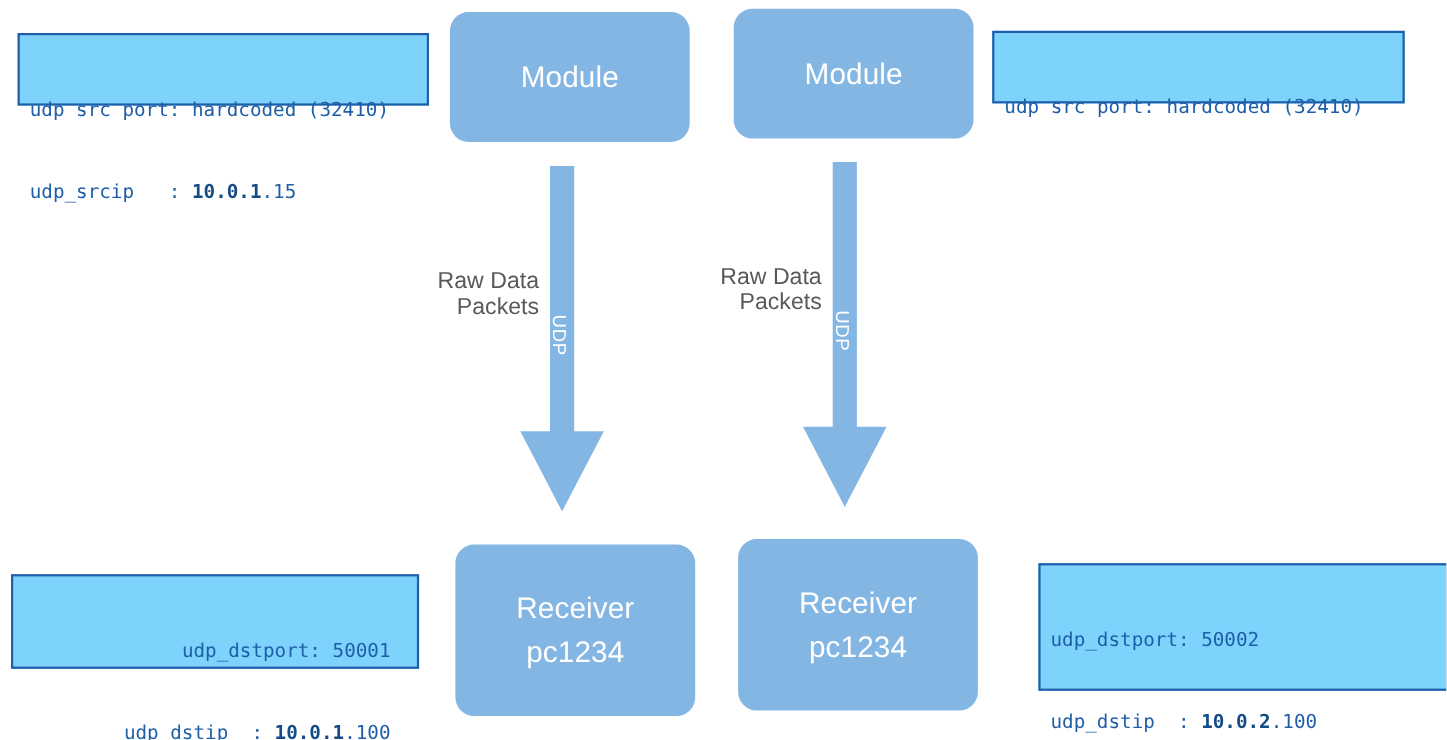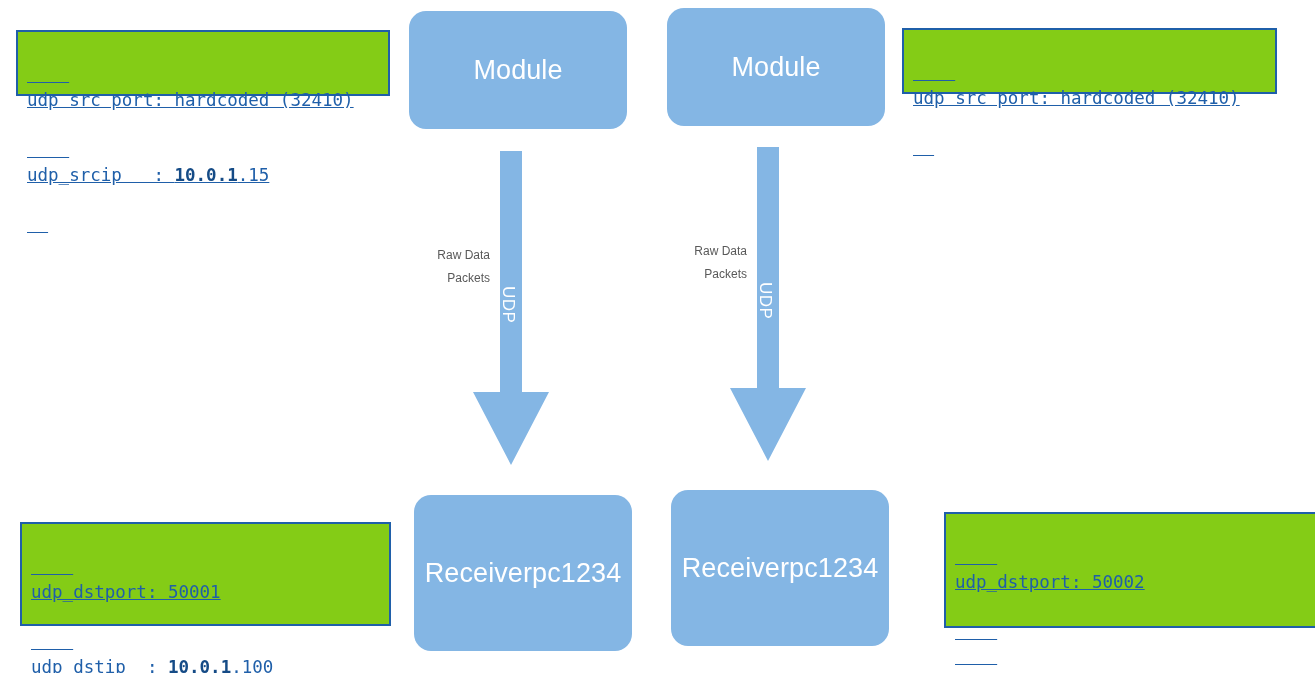--- a/index.html
+++ b/index.html
@@ -17,45 +17,45 @@
     height: 673px;
     background: #ffffff;
     overflow: hidden;
   }
 
   
   .note-box {
     position: absolute;
     box-sizing: border-box;
     border: 2px solid #1F5FA9;
-    background: #84cc16;
+    background: #7dd3fc;
     font-family: "DejaVu Sans Mono", "Liberation Mono", monospace;
     font-size: 17.5px;
     line-height: 25px;
     color: #1F5FA9;
     white-space: pre;
     padding: 6px 24px 6px 9px;
-    text-decoration: underline;
   }
   .note-box .ln { display: block; white-space: pre; }
   .note-box b { font-weight: bold; color: #154B86; }
 
   #note-src-left  { left: 16px;  top: 30px;  width: 374px; height: 66px; }
   #note-src-right { left: 902px; top: 28px;  width: 375px; height: 66px; }
-  #note-dst-left  { left: 20px;  top: 522px; width: 371px; height: 104px; }
+  #note-dst-left  { left: 10px;  top: 522px; width: 371px; height: 86px; text-align: right; }
   #note-dst-right { left: 944px; top: 512px; width: 373px; height: 116px; }
 
   
   .node-box {
     position: absolute;
     box-sizing: border-box;
     background: #84B6E4;
     border-radius: 17px;
     color: #ffffff;
     display: flex;
+    flex-direction: column;
     align-items: center;
     justify-content: center;
     font-size: 27px;
     line-height: 40px;
     text-align: center;
     letter-spacing: 0.1px;
   }
   .node-box .nl { display: block; }
   .node-box .ip-hi {
     font-weight: bold;
@@ -87,21 +87,21 @@
     transform: rotate(90deg);
     transform-origin: left top;
     pointer-events: none;
   }
   #udp-label-left  { left: 518px; top: 286px; }
   #udp-label-right { left: 775px; top: 282px; }
 
   .flow-caption {
     position: absolute;
     color: #595959;
-    font-size: 12px;
+    font-size: 21px;
     line-height: 23px;
     text-align: right;
     white-space: pre-line;
   }
   #caption-left  { left: 365px; top: 244px; width: 125px; }
   #caption-right { left: 622px; top: 240px; width: 125px; }
 </style>
 </head>
 <body>
 
@@ -154,17 +154,18 @@
 
   <div class="note-box" id="note-dst-left">
     <span class="ln">udp_dstport: 50001</span>
     <span class="ln"><span>udp_dstip  : </span><b>10.0.1</b><span>.100</span></span>
     
     
   </div>
 
   <div class="note-box" id="note-dst-right">
     <span class="ln">udp_dstport: 50002</span>
+    <span class="ln"><span>udp_dstip  : </span><b>10.0.2</b><span>.100</span></span>
     
     
   </div>
 
 </div>
 
 </body></html>

